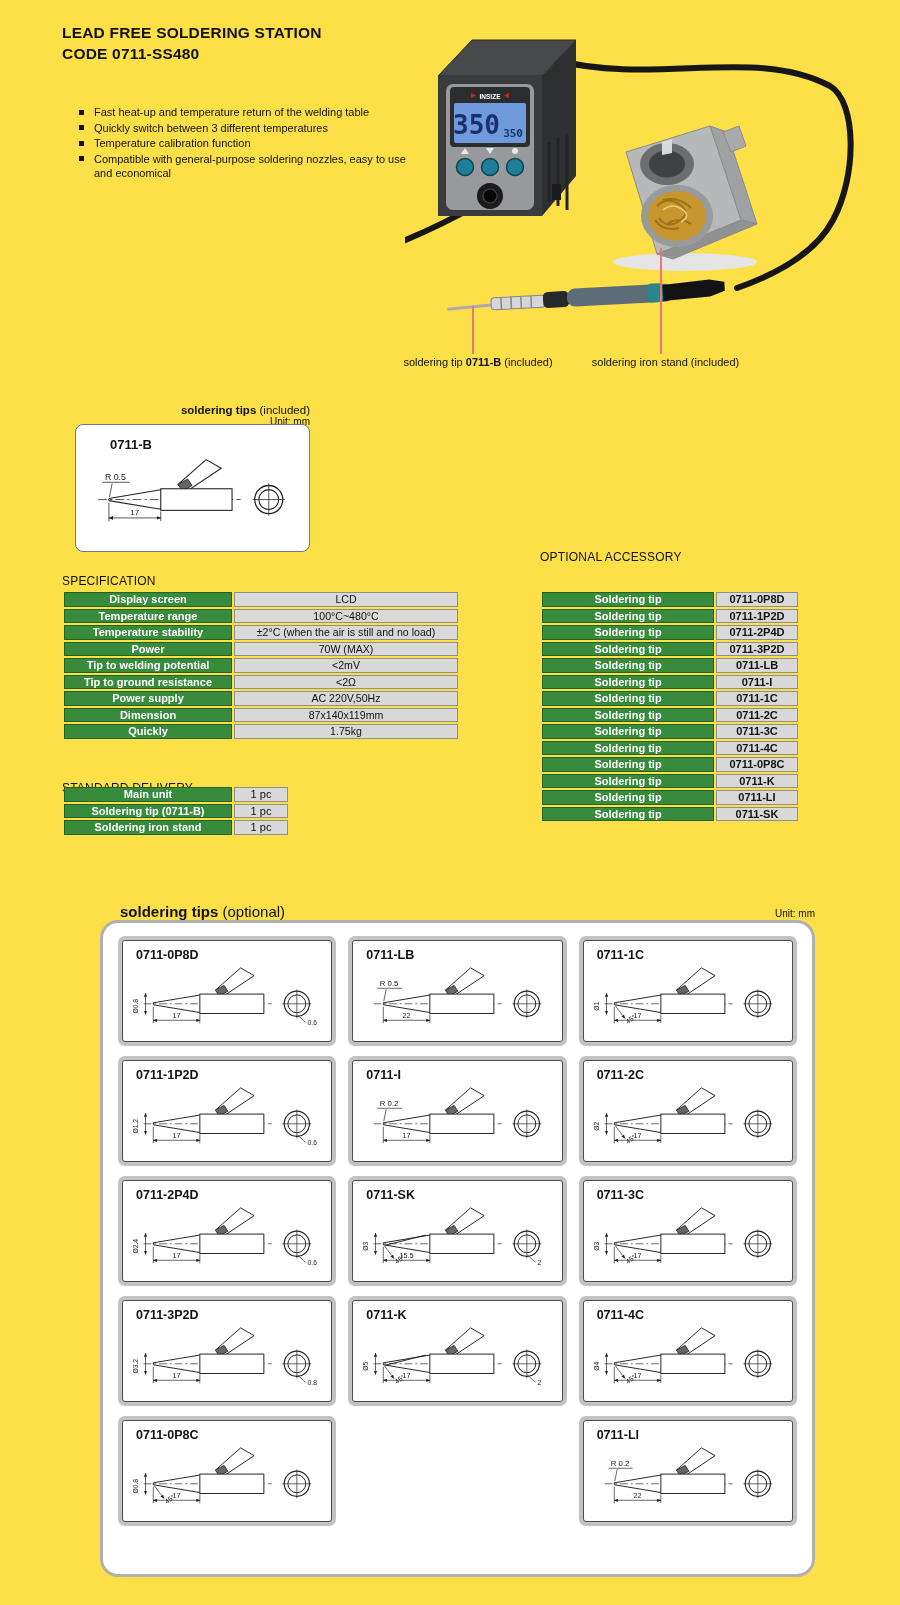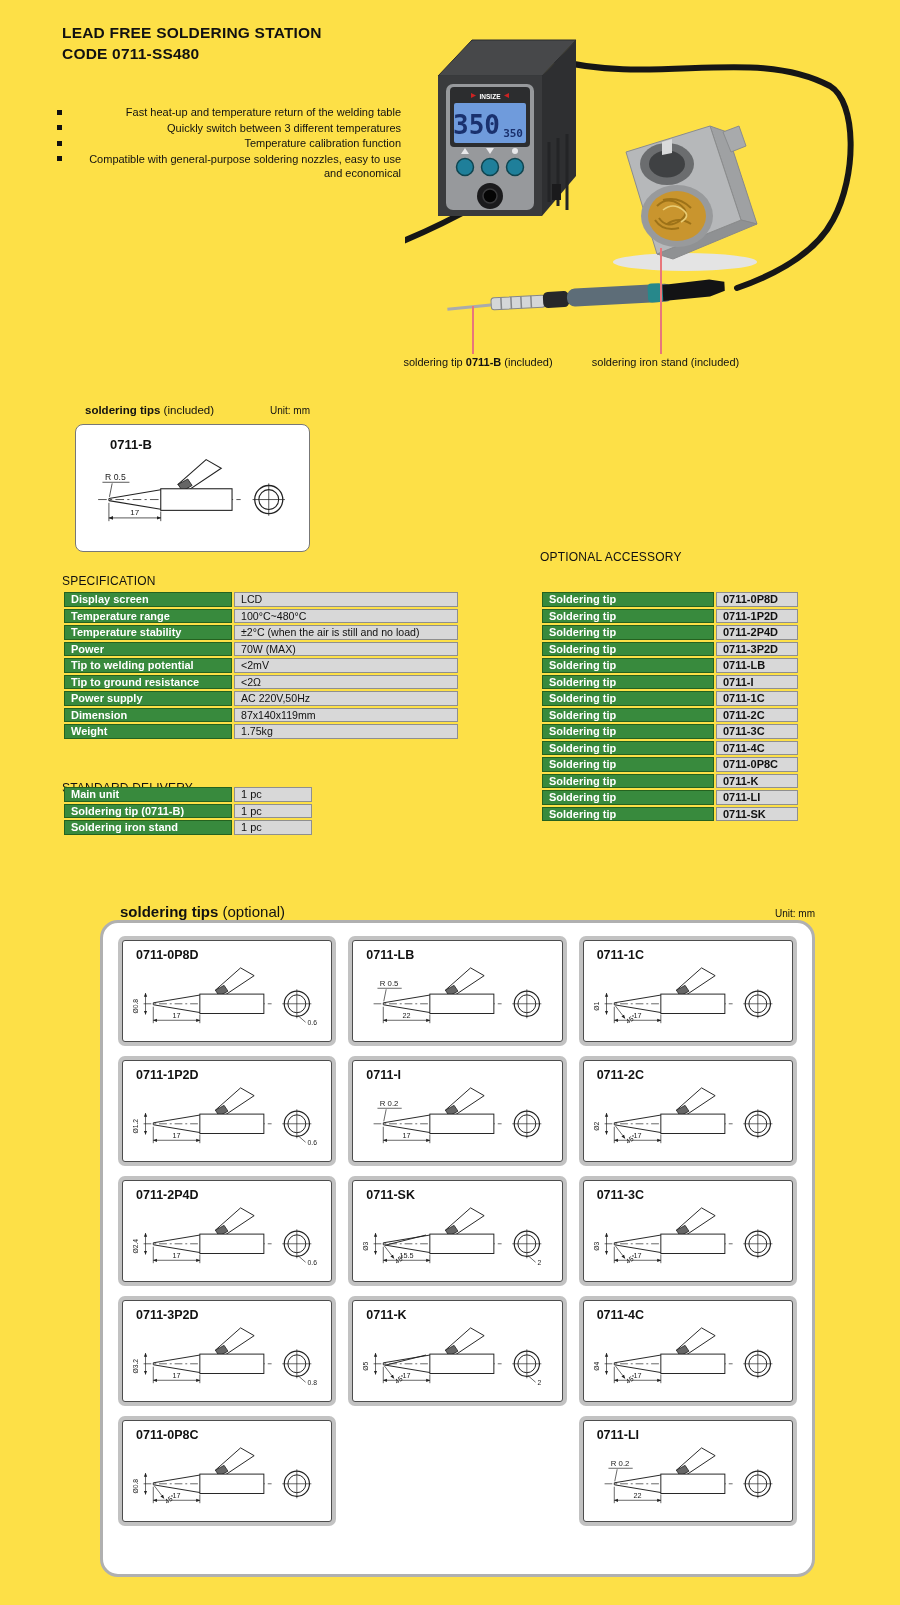--- a/index.html
+++ b/index.html
@@ -4,55 +4,55 @@
 <style>
   * { margin:0; padding:0; box-sizing:border-box; }
   html,body { background:#fff; }
   body { font-family:"Liberation Sans", sans-serif; color:#111; }
   .page { position:relative; width:900px; height:1605px; background:#fde047; overflow:hidden; }
 
   
   .title { position:absolute; left:62px; top:22px; font-size:15.5px; font-weight:bold; line-height:21px; letter-spacing:.2px; }
 
   
-  .features { position:absolute; left:56px; top:105px; width:345px; list-style:none;text-align:right; }
+  .features { position:absolute; left:78px; top:105px; width:345px; list-style:none; }
   .features li { position:relative; padding-left:16px; font-size:11px; line-height:14.5px; margin-bottom:1px; }
   .features li::before { content:""; position:absolute; left:1px; top:4.5px; width:5px; height:5px; background:#111; }
 
   
   .product { position:absolute; left:405px; top:24px; width:455px; height:315px; }
 
   
   .leader { position:absolute; width:2px; background:#e8767b; }
   .leader1 { left:472px; top:306px; height:48px; }
   .leader2 { left:660px; top:248px; height:106px; }
   .callout { position:absolute; top:356px; font-size:11px; text-align:center; }
   .callout1 { left:398px; width:160px; }
   .callout2 { left:588px; width:155px; }
 
   
-  .inc-label { position:absolute; left:85px; top:404px; width:225px; display:flex; justify-content:space-between; align-items:center; }
+  .inc-label { position:absolute; left:85px; top:404px; width:225px; display:flex; justify-content:space-between; align-items:flex-end;flex-direction:column; }
   .inc-label .lbl { font-size:11.5px; }
   .inc-label .unit { font-size:10px; }
   .inc-box { position:absolute; left:75px; top:424px; width:235px; height:128px; border:1.5px solid #777; border-radius:8px; background:#fff; }
   .inc-box .tip-cell { border:none; box-shadow:none; margin:0; }
   .inc-box .tip-code { font-size:13px; margin:12px 0 0 34px; }
   .inc-box .tip-svg { width:216px; height:76px; margin:2px 0 0 7px; }
 
   
   .sec-h { position:absolute; font-size:12px; font-weight:normal; letter-spacing:.2px; }
 
   
   table.spec-t { position:absolute; border-collapse:separate; border-spacing:2px; }
-  table.spec-t td { font-size:11px; height:12.5px; padding:0 6px; white-space:nowrap; vertical-align:middle; line-height:12.5px; }
+  table.spec-t td { font-size:11px; height:12.5px; padding:0 6px; white-space:nowrap; vertical-align:middle; line-height:12.5px;text-align:center; }
   table.spec-t td.key { background:#388a3d; color:#fff; font-weight:bold; border:1px solid #24621f; }
   table.spec-t td.val { background:#d8d8d8; color:#111; border:1px solid #8f8f8f; }
   table.spec-t td.val.b { font-weight:bold; }
   #spec-table { left:62px; top:590px; } #spec-table td.key{ width:168px; } #spec-table td.val{ width:224px; font-size:10.6px; }
-  #del-table  { left:62px; top:785px; } #del-table td.key{ width:168px; } #del-table td.val{ width:78px; }
+  #del-table  { left:62px; top:785px; } #del-table td.key{ width:168px; } #del-table td.val{ width:54px; }
   #opt-table  { left:540px; top:590px; } #opt-table td.key{ width:172px; } #opt-table td.val{ width:82px; }
   #spec-head { left:62px; top:574px; }
   #del-head  { left:62px; top:769px;margin-top:12px; }
   #opt-head  { left:540px; top:550px; }
 
   
   .panel-label { position:absolute; left:100px; top:903px; width:715px; display:flex; justify-content:space-between; align-items:baseline; }
   .panel-label .lbl { font-size:15px; margin-left:20px; }
   .panel-label .unit { font-size:10px; }
   .tips-panel { position:absolute; left:100px; top:920px; width:715px; height:657px; border:3px solid #b0b0b0; border-radius:18px; background:#fff;
@@ -239,21 +239,21 @@
         </tr>
         <tr>
           <td class="key">Power supply</td>
           <td class="val">AC 220V,50Hz</td>
         </tr>
         <tr>
           <td class="key">Dimension</td>
           <td class="val">87x140x119mm</td>
         </tr>
         <tr>
-          <td class="key">Weight</td>
+          <td class="key">Quickly</td>
           <td class="val">1.75kg</td>
         </tr>
       </tbody>
     </table>
 
   <div class="sec-h" id="del-head">STANDARD DELIVERY</div>
   <table class="spec-t" id="del-table">
       <tbody>
         <tr>
           <td class="key">Main unit</td>

